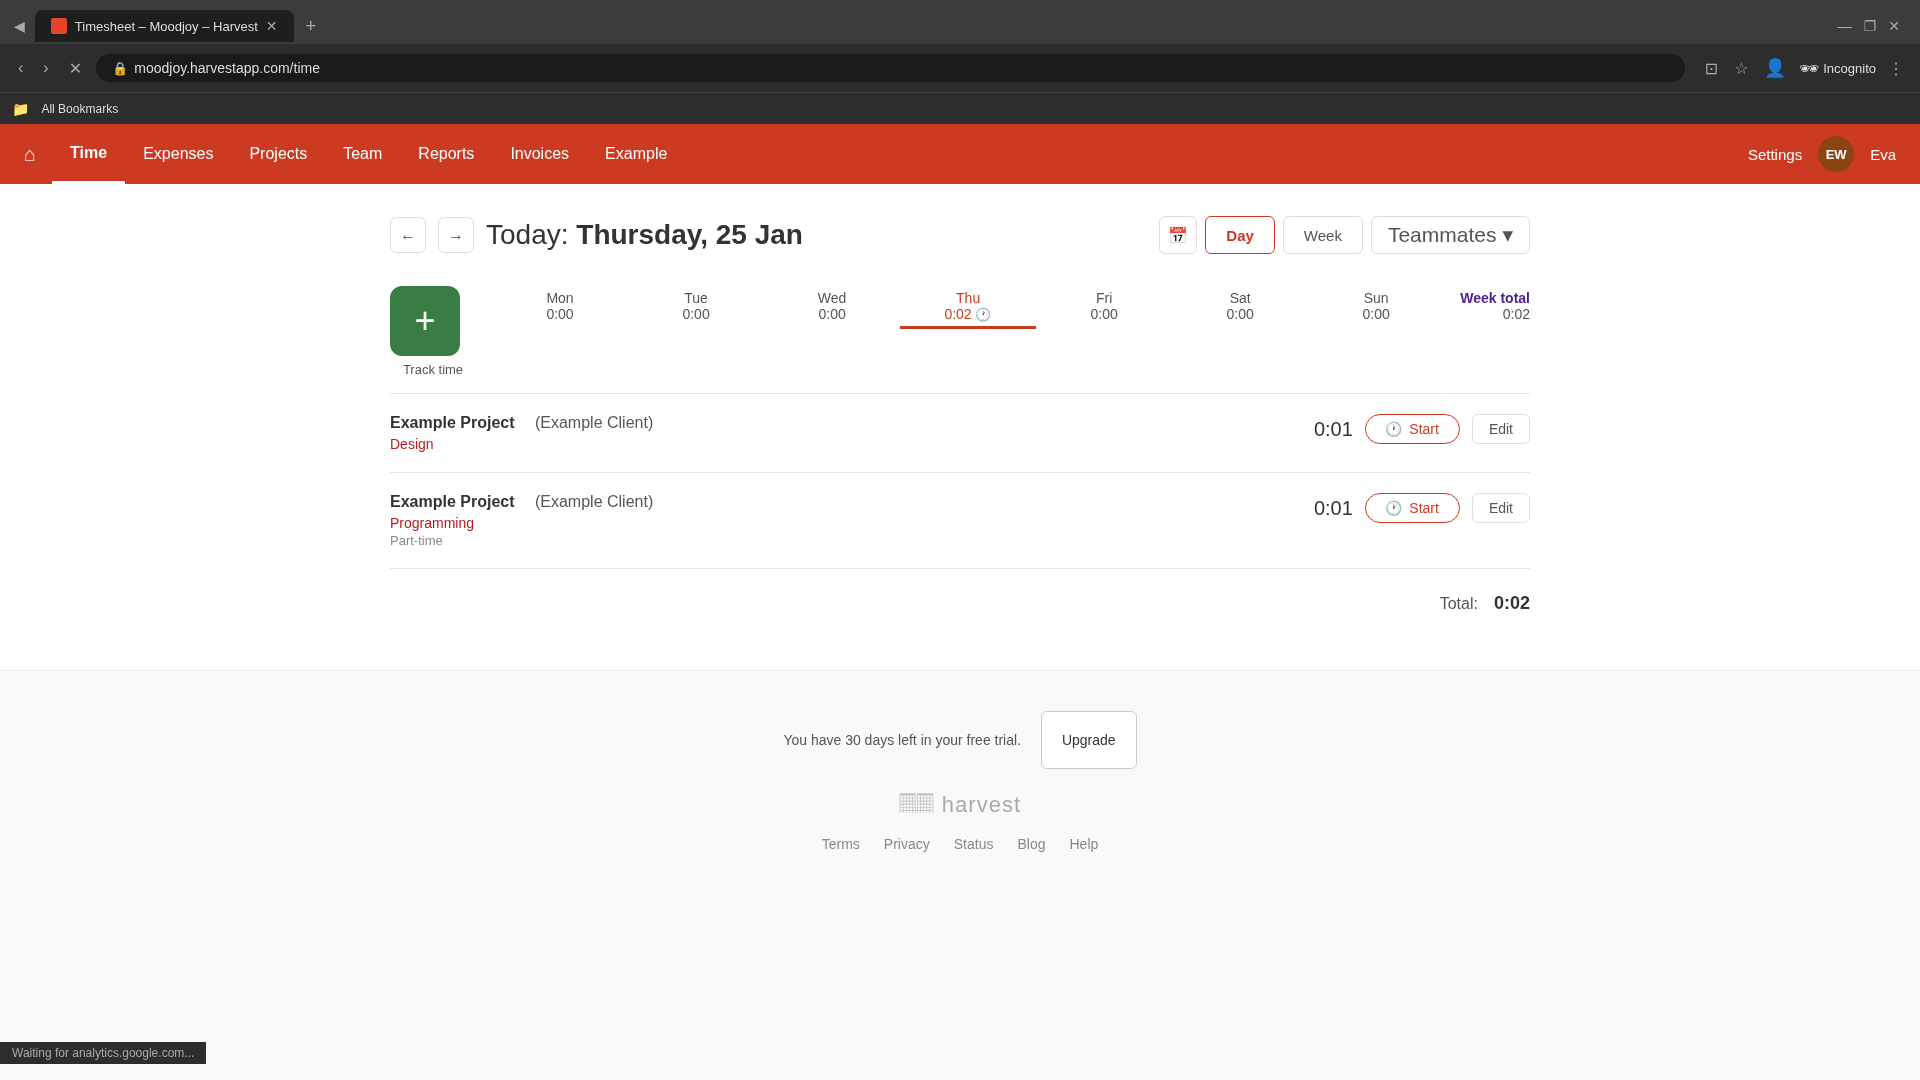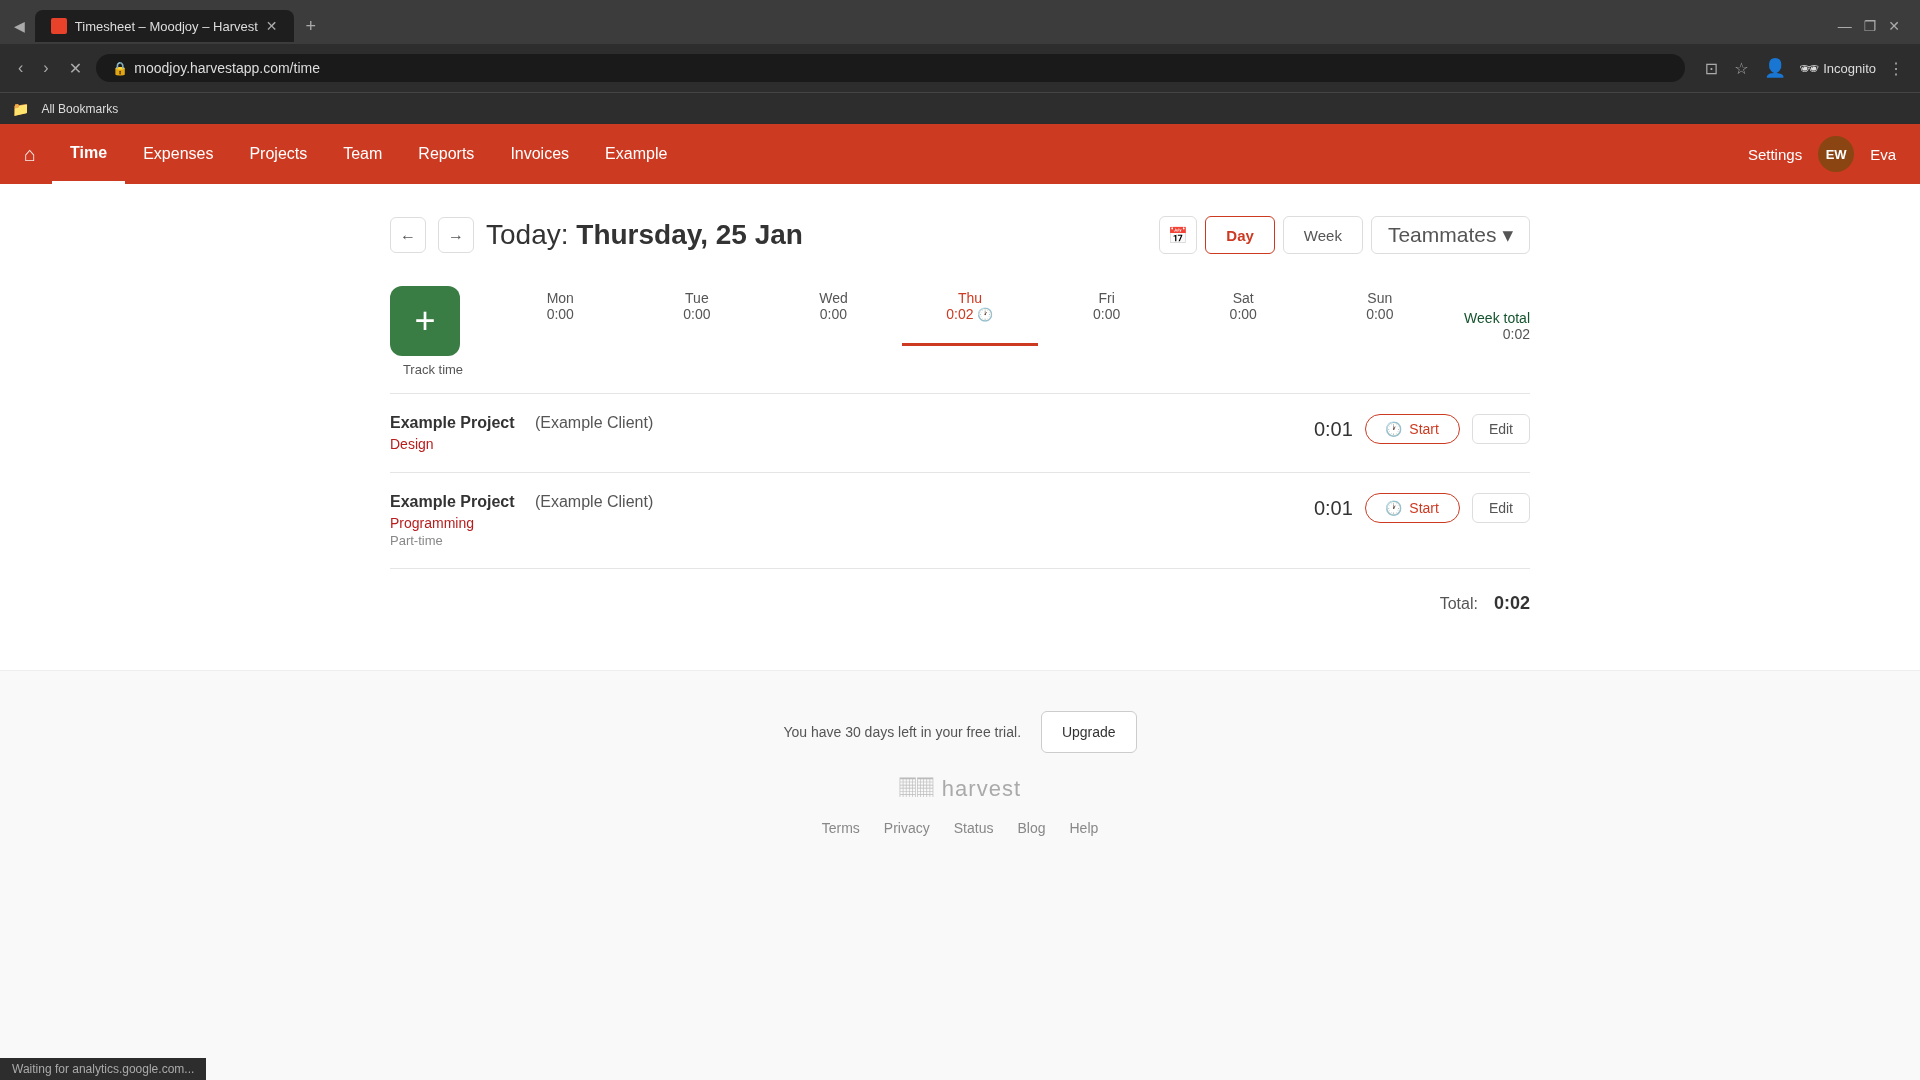--- a/index.html
+++ b/index.html
@@ -58,21 +58,21 @@
     .track-time-btn { background: #3a7d44; border: none; border-radius: 12px; width: 70px; height: 70px; display: flex; align-items: center; justify-content: center; cursor: pointer; color: white; font-size: 32px; margin-right: 16px; flex-shrink: 0; }
     .track-time-label { font-size: 13px; color: #555; text-align: center; margin-top: 6px; }
     .track-time-container { display: flex; flex-direction: column; align-items: center; flex-shrink: 0; }
     .day-col { display: flex; flex-direction: column; align-items: center; padding: 4px 8px; cursor: pointer; }
     .day-col.active { border-bottom: 3px solid #cc3a22; }
     .day-name { font-size: 14px; color: #555; font-weight: 500; }
     .day-col.active .day-name { color: #cc3a22; }
     .day-hours { font-size: 14px; color: #555; display: flex; align-items: center; gap: 4px; }
     .day-col.active .day-hours { color: #cc3a22; }
     .week-total-col { display: flex; flex-direction: column; align-items: flex-end; }
-    .week-total-label { font-size: 14px; color: #14532d; font-weight: 400; margin-top: 20px; }
+    .week-total-label { font-size: 14px; color: #4c1d95; font-weight: 700; }
     .week-total-hours { font-size: 14px; color: #555; }
 
     
     .divider { border: none; border-top: 1px solid #e5e5e5; margin: 0; }
 
     
     .time-entries { }
     .time-entry { display: flex; align-items: flex-start; padding: 20px 0; border-bottom: 1px solid #e5e5e5; }
     .entry-info { flex: 1; }
     .entry-project { font-size: 16px; color: #333; }
@@ -86,27 +86,27 @@
     .edit-btn { background: white; border: 1px solid #ddd; border-radius: 6px; padding: 6px 16px; color: #555; font-size: 14px; cursor: pointer; }
 
     
     .total-row { display: flex; justify-content: flex-end; align-items: center; gap: 16px; padding: 24px 0; }
     .total-label { font-size: 16px; color: #555; }
     .total-value { font-size: 18px; color: #333; font-weight: 600; }
 
     
     .footer { background: #f9f9f9; border-top: 1px solid #eee; padding: 40px 0 20px; text-align: center; }
     .trial-notice { font-size: 14px; color: #555; margin-bottom: 20px; }
-    .upgrade-btn { background: white; border: 1px solid #ccc; border-radius: 6px; padding: 12px 20px; font-size: 14px; cursor: pointer; color: #333; margin-left: 16px; }
+    .upgrade-btn { background: white; border: 1px solid #ccc; border-radius: 6px; padding: 20px 20px; font-size: 14px; cursor: pointer; color: #333; margin-left: 16px; }
     .harvest-logo { display: flex; align-items: center; justify-content: center; gap: 8px; margin-bottom: 16px; color: #999; font-size: 22px; }
     .footer-links { display: flex; justify-content: center; gap: 24px; }
     .footer-link { color: #888; font-size: 14px; text-decoration: none; cursor: pointer; }
 
     
-    .status-bar { position: fixed; bottom: 0; left: 0; background: #2d2d2d; color: #aaa; font-size: 12px; padding: 4px 12px; }
+    .status-bar { position: fixed; bottom: 16px; left: 0; background: #2d2d2d; color: #aaa; font-size: 12px; padding: 4px 12px; }
   </style>
 </head>
 <body>
 
 <div class="browser-chrome">
 
   <div class="browser-tab-bar">
     <div style="color:#aaa;font-size:14px;cursor:pointer;padding:4px 6px;">◀</div>
     <div class="browser-tab">
       <span class="tab-favicon"></span>

